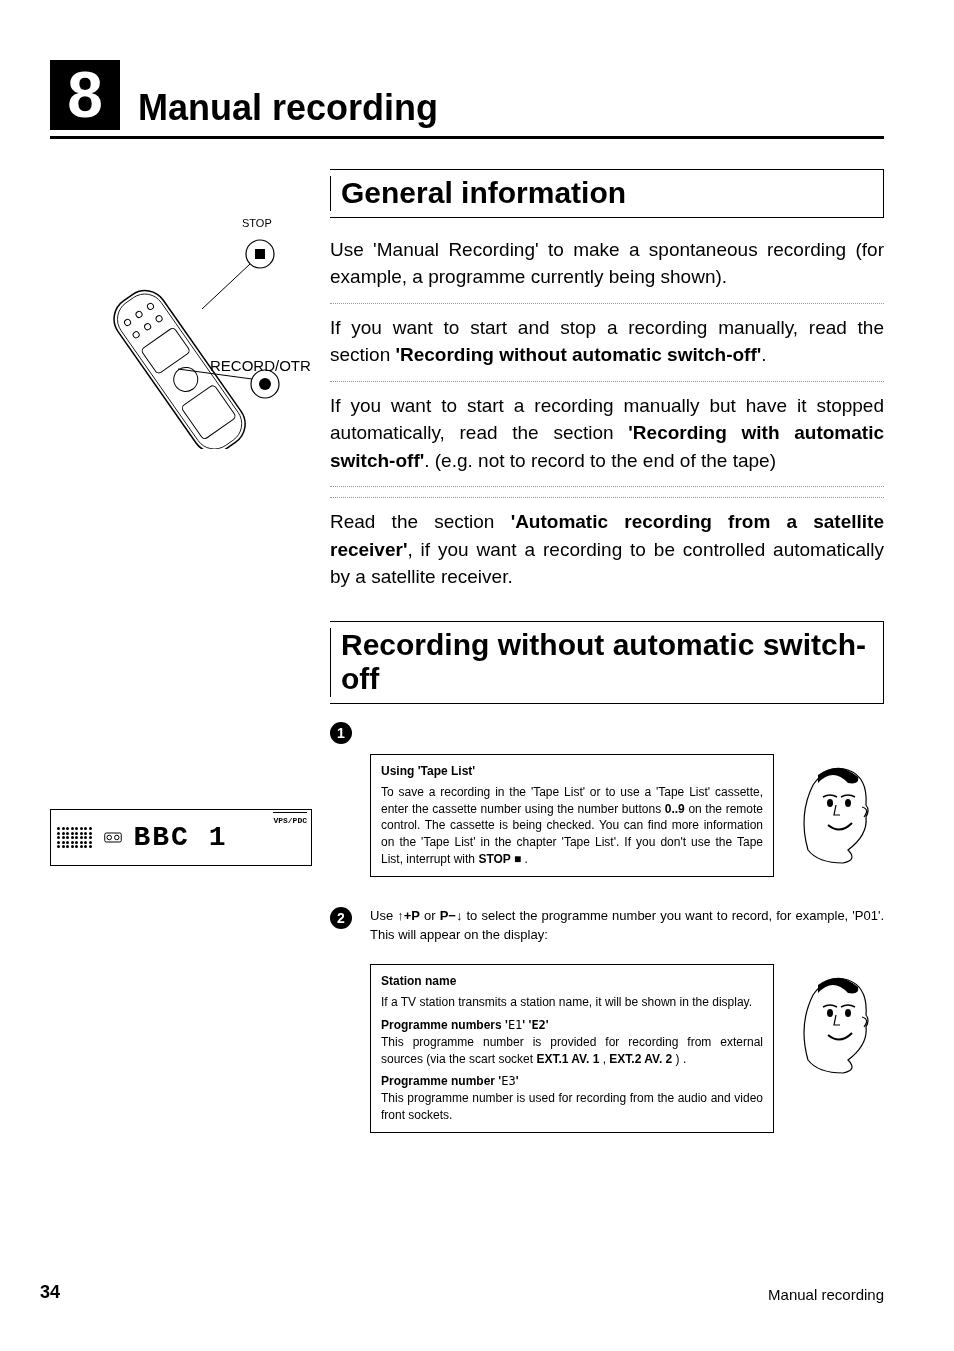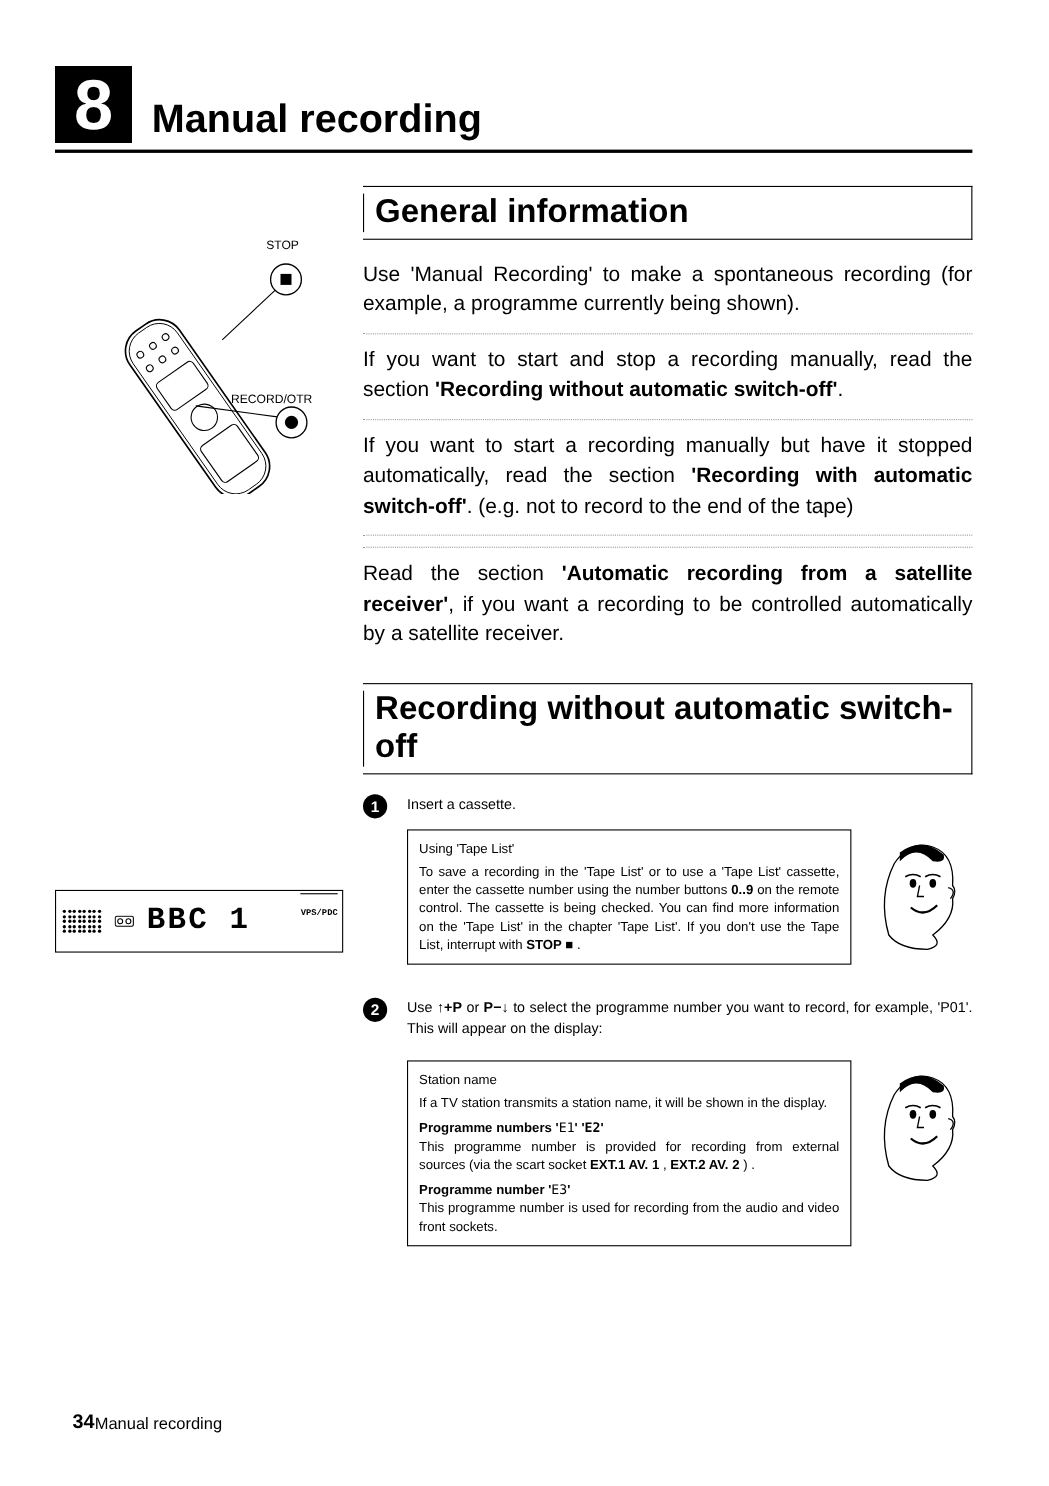--- a/index.html
+++ b/index.html
@@ -106,21 +106,21 @@
     padding: 8px 10px;
     font-size: 12px;
     line-height: 1.4;
     text-align: justify;
     margin-left: 40px;
     margin-right: 110px;
     margin-bottom: 16px;
     position: relative;
   }
   .note-title {
-    font-weight: normal;
+    font-weight: bold;
     margin-bottom: 4px;
   }
   .note-sub {
     font-weight: bold;
     margin-top: 6px;
   }
   .face {
     position: absolute;
     right: -105px;
     top: 0;
@@ -164,32 +164,32 @@
     letter-spacing: 2px;
     font-weight: bold;
   }
   .vpspdc {
     position: absolute;
     top: 2px;
     right: 4px;
     font-size: 8px;
     font-weight: bold;
     border-top: 1px solid #000;
-    padding-top: 13px;
+    padding-top: 3px;
   }
   .cassette-icon {
     width: 18px;
   }
   .footer {
     position: absolute;
     bottom: 48px;
-    left: 66px;
+    left: 40px;
     right: 70px;
     display: flex;
-    justify-content: flex-start;
+    justify-content: space-between;
     align-items: flex-end;
     font-size: 15px;
     margin-top: 43px;
   }
   .page-num { font-weight: bold; font-size: 18px; }
   .bold { font-weight: bold; }
 </style>
 </head>
 <body>
 
@@ -224,21 +224,21 @@
 
           <circle cx="210" cy="55" r="14" fill="#fff" stroke="#000" stroke-width="1.2"></circle>
           <rect x="205" y="50" width="10" height="10" fill="#000"></rect>
           <line x1="200" y1="65" x2="152" y2="110" stroke="#000" stroke-width="1"></line>
 
           <circle cx="215" cy="185" r="14" fill="#fff" stroke="#000" stroke-width="1.2"></circle>
           <circle cx="215" cy="185" r="6" fill="#000"></circle>
           <line x1="202" y1="180" x2="128" y2="170" stroke="#000" stroke-width="1"></line>
         </svg>
         <div style="position:absolute; top:18px; left:192px; font-size:11px;">STOP</div>
-        <div style="position:absolute; top:158px; left:160px; font-size:11px;">RECORD/OTR</div>
+        <div style="position:absolute; top:158px; left:160px; font-size:15px;">RECORD/OTR</div>
       </div>
 
       <div class="display-panel">
         <div class="vpspdc">VPS/PDC</div>
         <div class="display-inner">
           <div class="dot-grid">
             <span></span>
               <span></span>
               <span></span>
               <span></span>
@@ -311,21 +311,20 @@
           <span>Read the section </span><span class="bold">'Automatic recording from a satellite receiver'</span><span>, if you want a recording to be controlled automatically by a satellite receiver.</span>
         </div>
       </div>
 
       <div class="section-title-wrap" style="margin-top:30px;">
         <div class="inner">Recording without automatic switch-off</div>
       </div>
 
       <div class="step-row">
         <div class="step-num">1</div>
-        <div class="step-text">Insert a cassette.</div>
       </div>
 
       <div class="note-box">
         <div class="note-title">Using 'Tape List'</div>
         <span>To save a recording in the 'Tape List' or to use a 'Tape List' cassette, enter the cassette number using the number buttons </span><span class="bold">0..9</span><span> on the remote control. The cassette is being checked. You can find more information on the 'Tape List' in the chapter 'Tape List'. If you don't use the Tape List, interrupt with </span><span class="bold">STOP </span><span>■</span><span> .</span>
         <svg class="face" viewBox="0 0 90 110">
           <path d="M20 95 Q10 60 25 30 Q40 8 60 15 Q80 22 78 50 Q82 55 78 62 Q80 80 60 95 Q70 105 55 108 Q30 108 20 95 Z" fill="#fff" stroke="#000" stroke-width="1.2"></path>
           <path d="M30 20 Q50 5 70 22 Q72 30 60 28 Q45 12 30 28 Z" fill="#000"></path>
           <ellipse cx="42" cy="48" rx="3" ry="4" fill="#000"></ellipse>
           <ellipse cx="60" cy="48" rx="3" ry="4" fill="#000"></ellipse>

